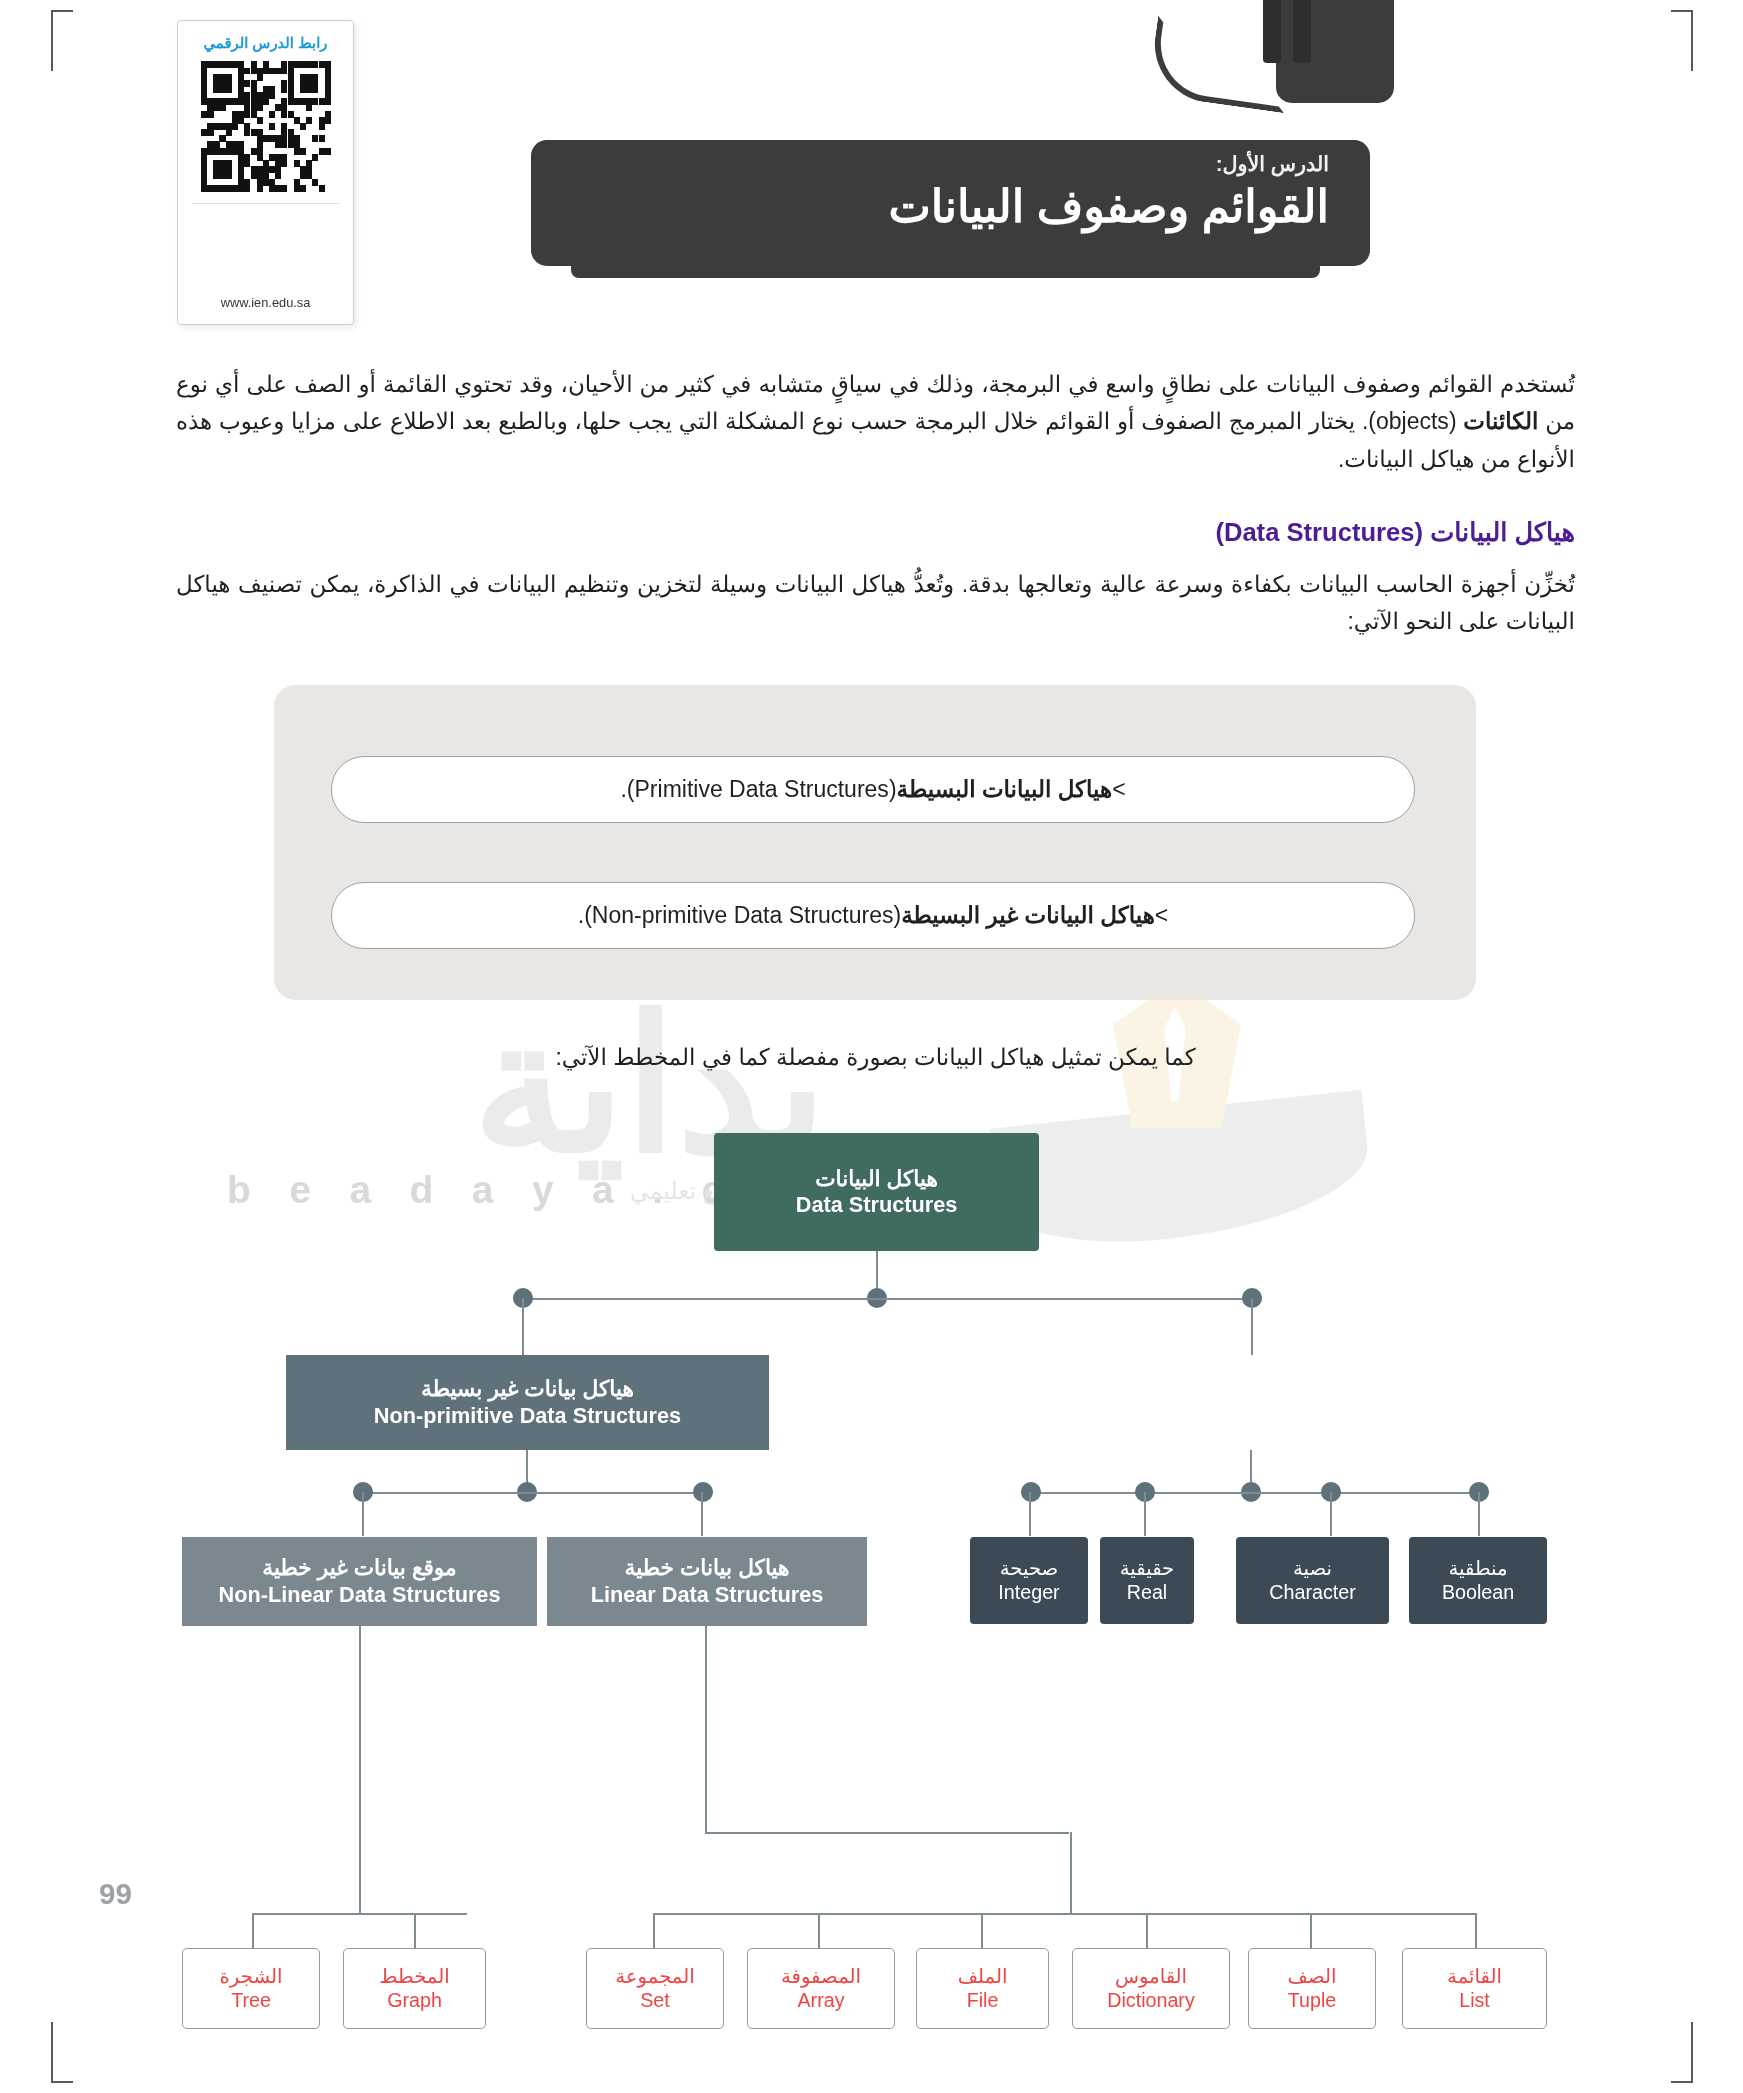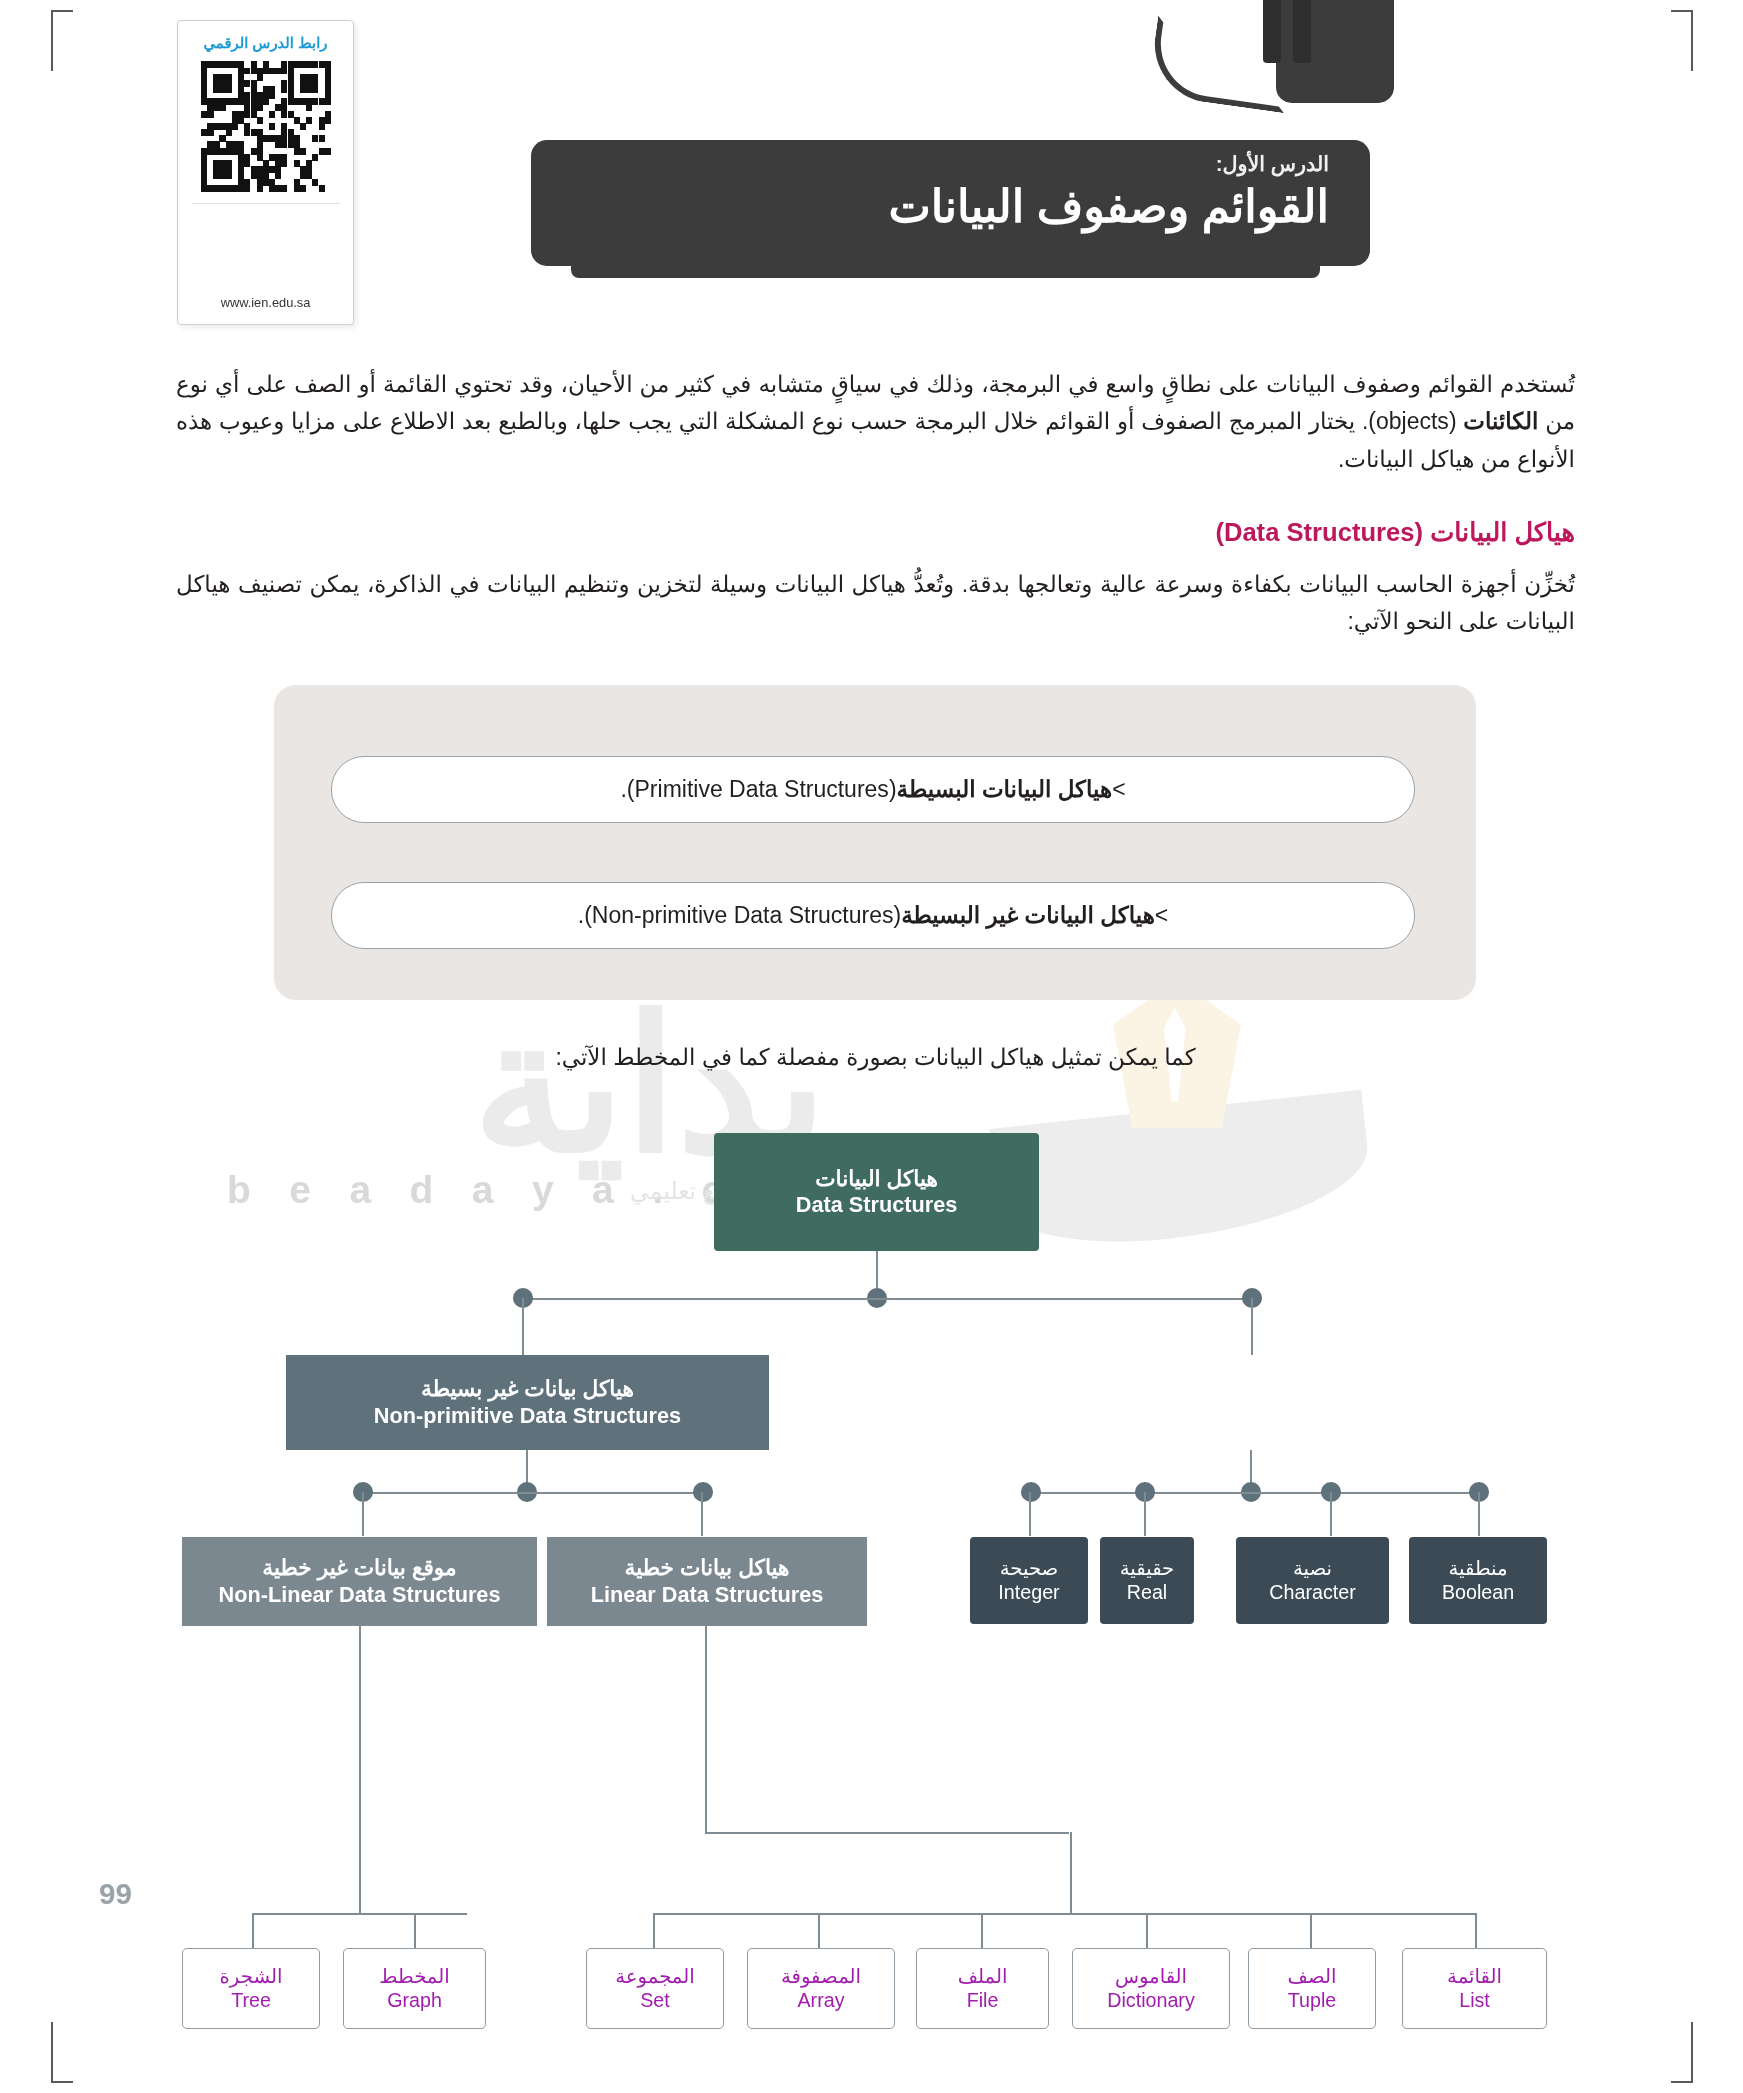--- a/index.html
+++ b/index.html
@@ -100,21 +100,21 @@
 
   
   .content { position:absolute; left:0; top:0; width:1744px; z-index:4; }
   p.para {
     margin:0; font-size:23px; line-height:1.62; text-align:justify;
     color:#231f20;
   }
   .para-1 { position:absolute; right:169px; top:366px; width:1399px; }
   .h-blue {
     position:absolute; right:169px; top:517px;
-    font-size:25.6px; font-weight:bold; color:#be185d; direction:rtl;
+    font-size:25.6px; font-weight:bold; color:#4c1d95; direction:rtl;
   }
   .para-2 { position:absolute; right:169px; top:566px; width:1399px; }
   b { font-weight:bold; }
 
   
   .panel {
     position:absolute; right:268px; top:685px; width:1202px; height:315px;
     background:#e9e6e4; border-radius:21.7px; z-index:4;
   }
   .pill {
@@ -139,21 +139,21 @@
     display:flex; flex-direction:column; align-items:center; justify-content:center;
     line-height:1.2;
   }
   .node .ar { font-size:21.7px; font-weight:bold; }
   .node .en { font-size:21.7px; font-weight:bold; }
   .node.lvl1 { background:#3f6b60; border-radius:3.9px; }
   .node.lvl2a { background:#5f727c; }
   .node.lvl2b { background:#3b4a55; }
   .node.lvl3 { background:#7b8890; }
   .node.leaf {
-    background:#fff; border:1.6px solid #8f9aa2; color:#a21caf; border-radius:4.9px;
+    background:#fff; border:1.6px solid #8f9aa2; color:#ef4444; border-radius:4.9px;
   }
   .node.leaf .ar { font-size:19.7px; font-weight:normal;}
   .node.leaf .en { font-size:19.7px; font-weight:normal;}
   .node.prim { background:#3b4a55; border-radius:3.9px; }
   .node.prim .ar { font-size:19.7px; font-weight:normal;}
   .node.prim .en { font-size:19.7px; font-weight:normal;}
 
   .line { position:absolute; background:#7f8c94; }
   .vline { width:2px; }
   .hline { height:2px; }

